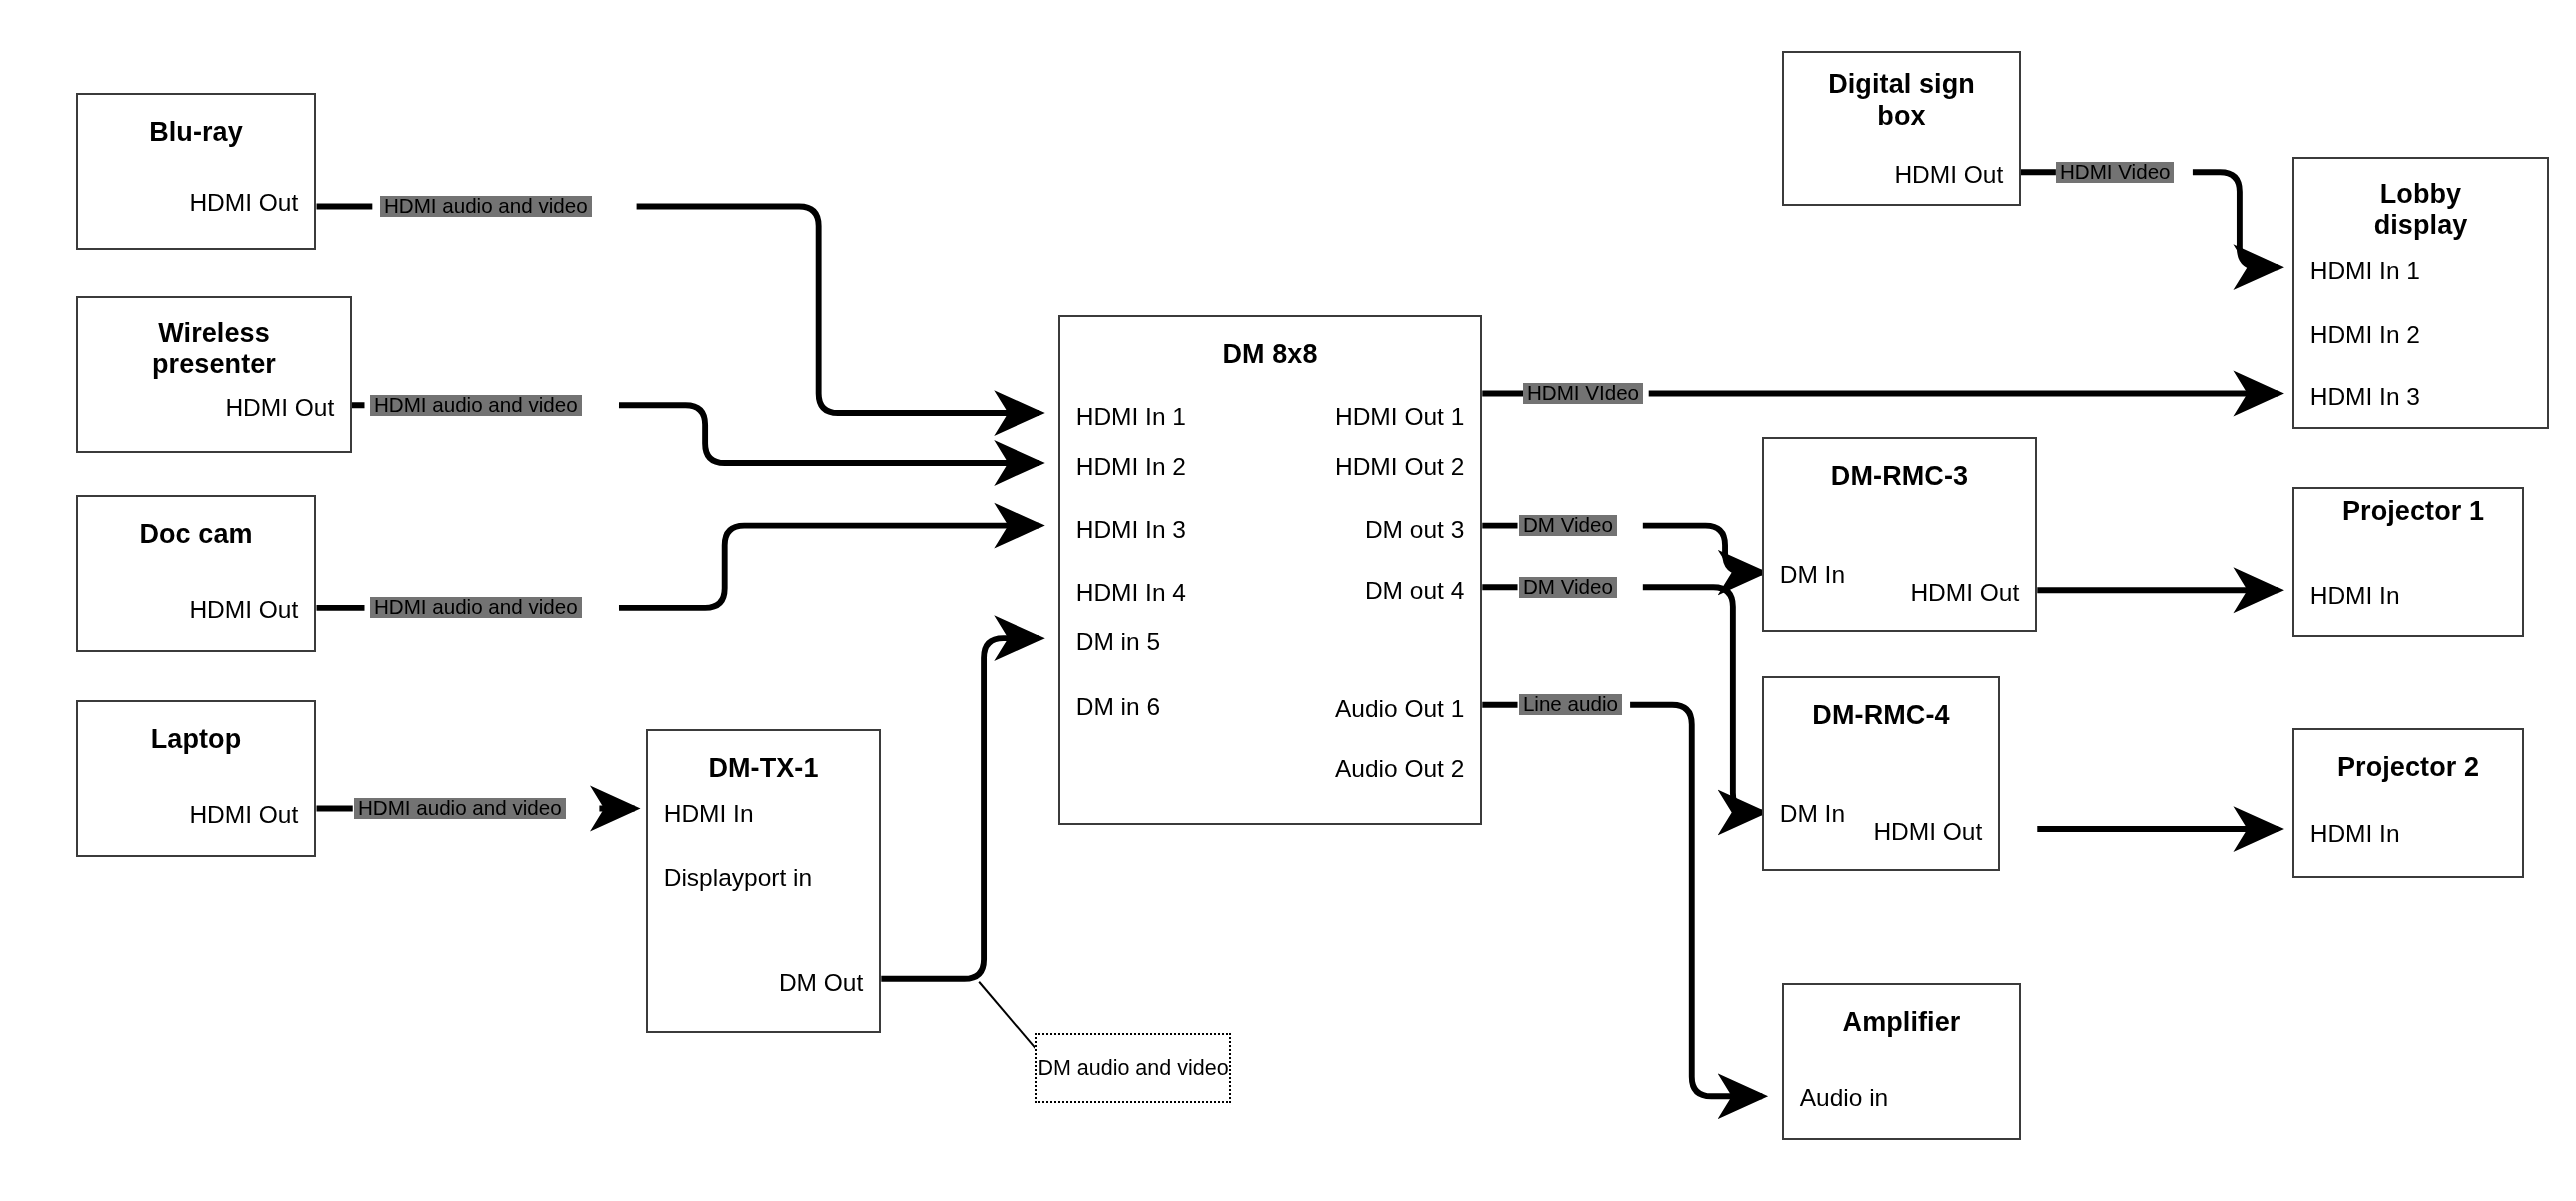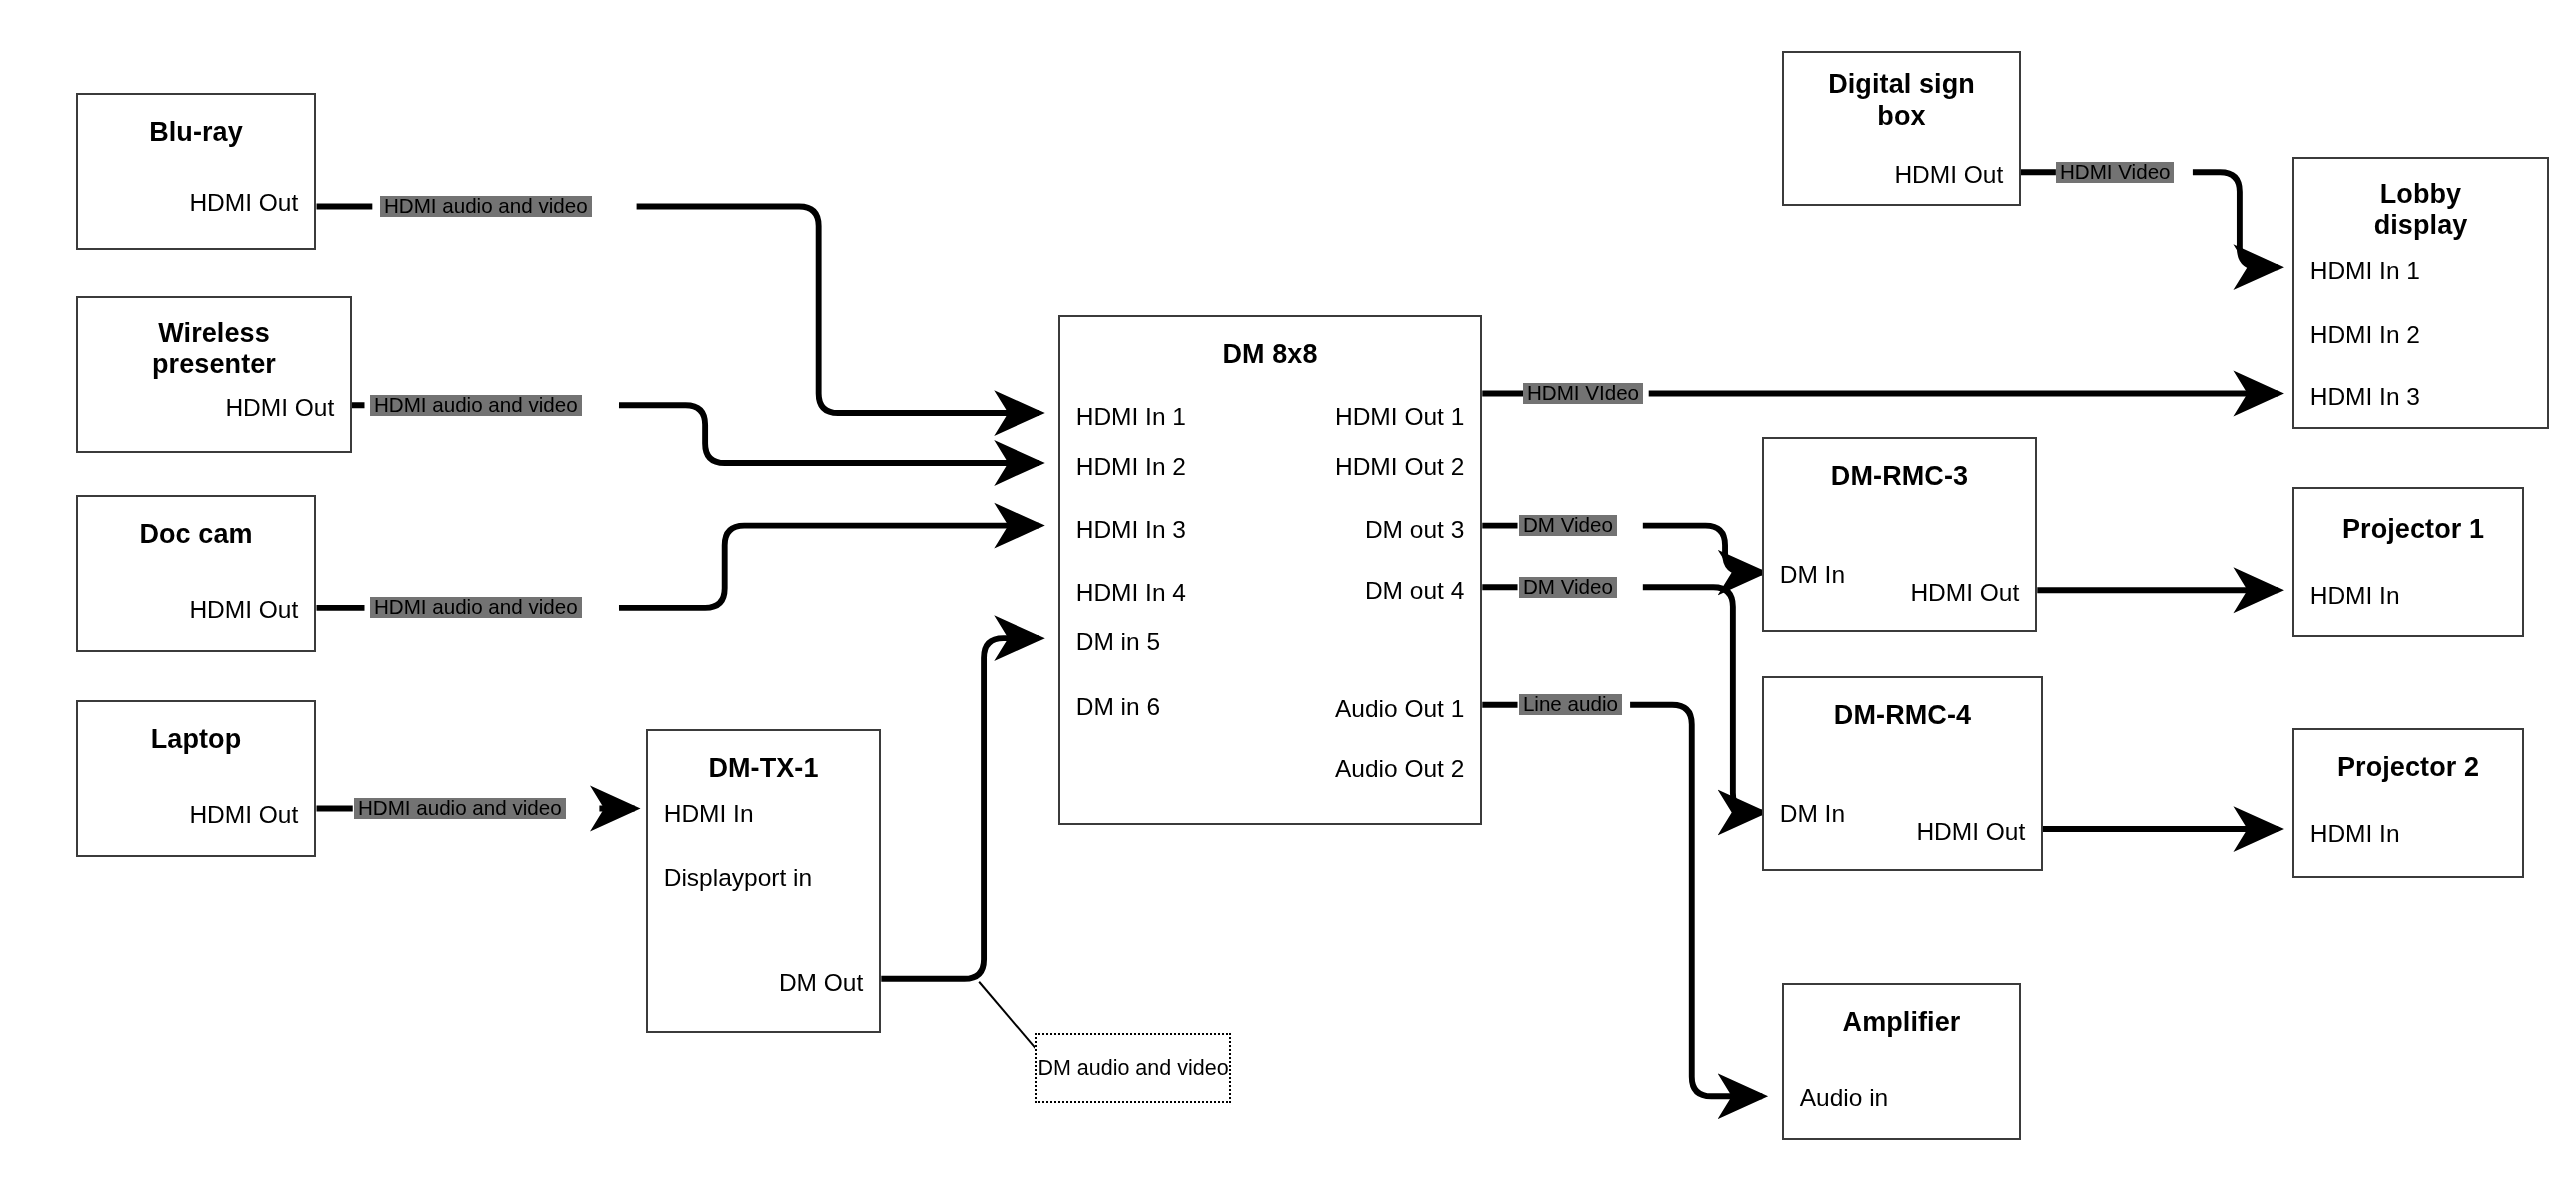--- a/index.html
+++ b/index.html
@@ -138,28 +138,28 @@
     <div class="port l" style="top:164px;">HDMI In 2</div>
     <div class="port l" style="top:226px;">HDMI In 3</div>
   </div>
 
   <div class="node" style="left:1762px;top:437px;width:275px;height:195px;">
     <div class="title" style="top:21.5px;">DM-RMC-3</div>
     <div class="port l" style="top:124px;">DM In</div>
     <div class="port r" style="top:142px;">HDMI Out</div>
   </div>
 
-  <div class="node" style="left:1762px;top:676px;width:281px;height:195px;">
+  <div class="node" style="left:1762px;top:676px;width:238px;height:195px;">
     <div class="title" style="top:21.5px;">DM-RMC-4</div>
     <div class="port l" style="top:124px;">DM In</div>
     <div class="port r" style="top:142px;">HDMI Out</div>
   </div>
 
   <div class="node" style="left:2292px;top:487px;width:232px;height:150px;">
-    <div class="title" style="top:25px;margin-left:10px;">Projector 1</div>
+    <div class="title" style="top:7px;margin-left:10px;">Projector 1</div>
     <div class="port l" style="top:95px;">HDMI In</div>
   </div>
 
   <div class="node" style="left:2292px;top:728px;width:232px;height:150px;">
     <div class="title" style="top:21.5px;">Projector 2</div>
     <div class="port l" style="top:92px;">HDMI In</div>
   </div>
 
   <div class="node" style="left:1782px;top:983px;width:239px;height:157px;">
     <div class="title" style="top:21.5px;">Amplifier</div>

